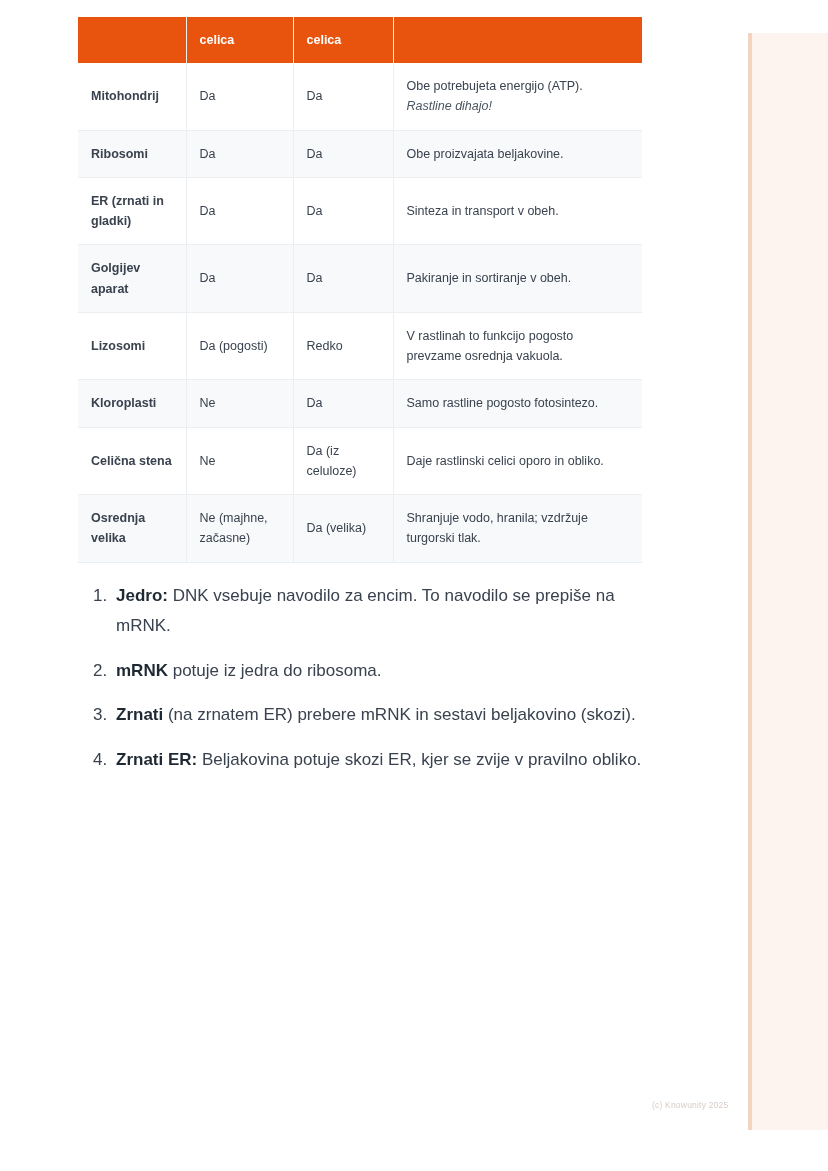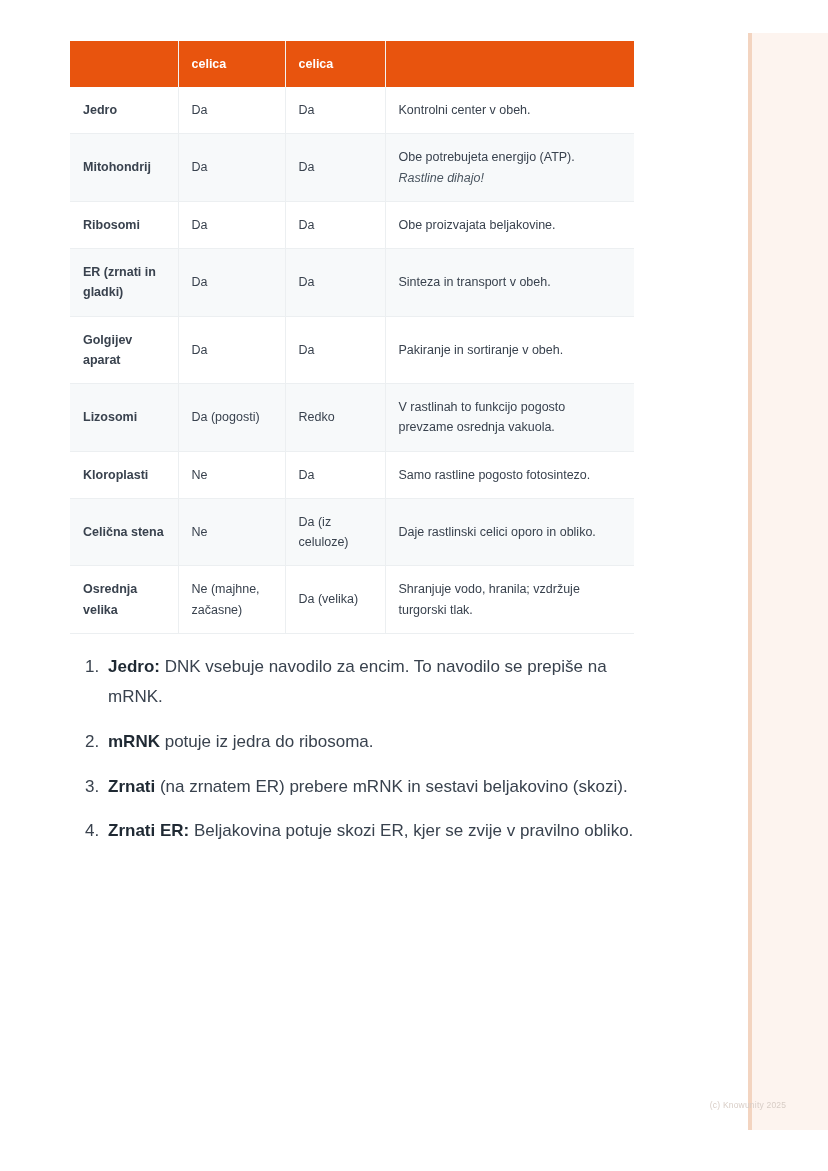--- a/index.html
+++ b/index.html
@@ -24,25 +24,25 @@
     top: 33px;
     width: 80px;
     height: 1097px;
     background: #fdf4ef;
     border-left: 4px solid #f3d4c0;
   }
 
   
   .page {
     position: absolute;
-    left: 0;
+    left: 8px;
     top: 0;
     width: 748px;
     height: 912px;
-    padding: 41px 114px 0 70px;
+    padding: 17px 114px 0 70px;
   }
 
   
   .cmp-table {
     width: 564px;
     border-collapse: collapse;
     table-layout: fixed;
     font-size: 12.5px;
   }
   .cmp-table th {
@@ -105,24 +105,24 @@
   }
   .steps li {
     margin-bottom: 14px;
     padding-left: 4px;
   }
   .steps li b { color: #1f2933; font-weight: bold; }
 
   
   .watermark {
     position: absolute;
-    left: 688px;
+    left: 652px;
     top: 1100px;
     width: 120px;
-    text-align: center;
+    text-align: left;
     font-size: 8.5px;
     color: #d8cdc6;
     letter-spacing: 0.2px;
   }
 </style>
 </head>
 <body>
 
 <div class="side-panel"></div>
 
@@ -138,26 +138,20 @@
     <thead>
       <tr>
         <th></th>
         <th>celica</th>
         <th>celica</th>
         <th></th>
       </tr>
     </thead>
     <tbody>
         <tr>
-          <td class="cell-organelle">Jedro</td>
-          <td>Da</td>
-          <td>Da</td>
-          <td><span>Kontrolni center v obeh.</span></td>
-        </tr>
-        <tr>
           <td class="cell-organelle">Mitohondrij</td>
           <td>Da</td>
           <td>Da</td>
           <td><span>Obe potrebujeta energijo (ATP).</span><span class="note-em">Rastline dihajo!</span></td>
         </tr>
         <tr>
           <td class="cell-organelle">Ribosomi</td>
           <td>Da</td>
           <td>Da</td>
           <td><span>Obe proizvajata beljakovine.</span></td>

